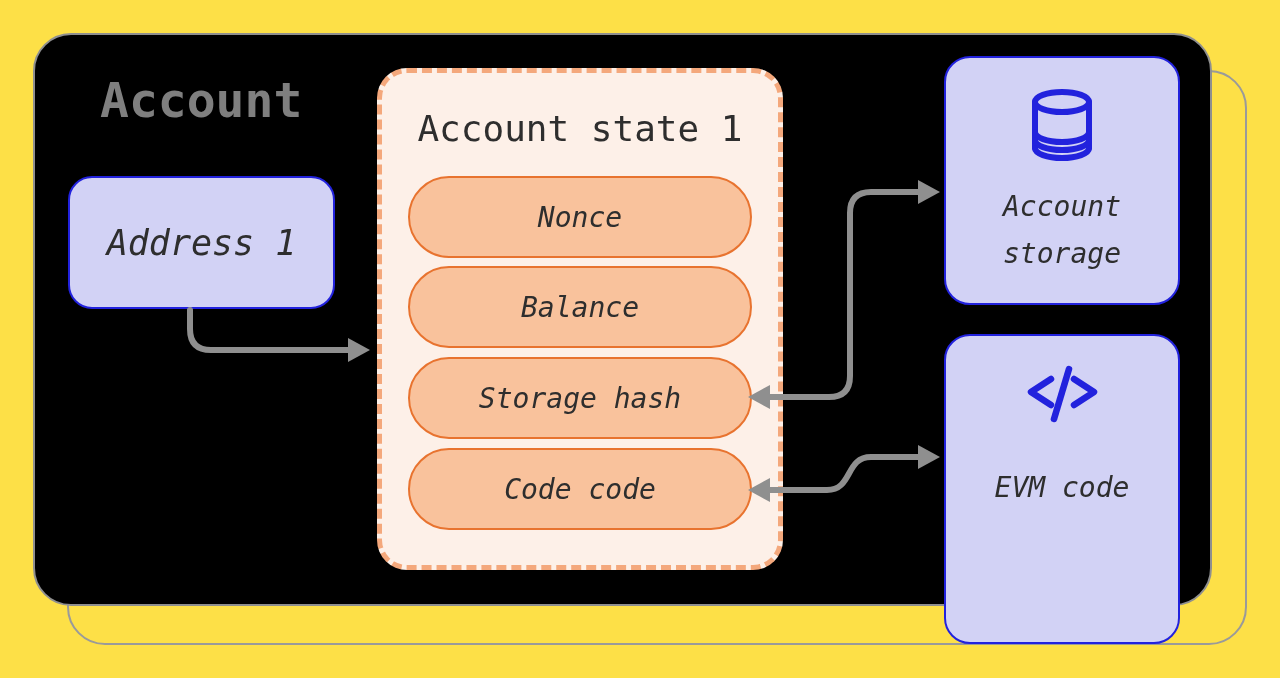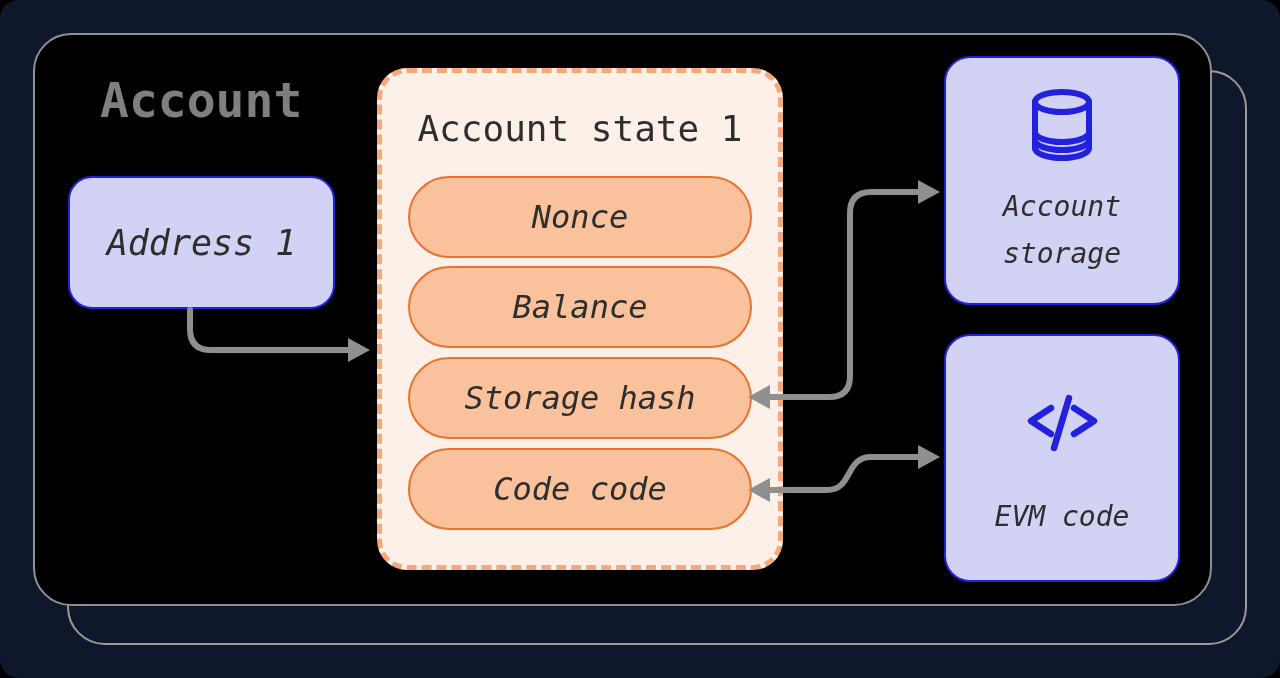--- a/index.html
+++ b/index.html
@@ -6,24 +6,23 @@
     margin: 0;
     padding: 0;
     background: #000000;
   }
   * { box-sizing: border-box; }
 
   .stage {
     position: relative;
     width: 1280px;
     height: 678px;
-    background: #0f172a;
+    background: #fde047;
     font-family: "DejaVu Sans Mono", "Liberation Mono", monospace;
     overflow: hidden;
-    border-radius: 19px;
   }
 
   
   .card {
     position: absolute;
     border-radius: 38px;
     border: 2.5px solid #8f8f8f;
   }
   .card.shadow {
     left: 67px; top: 70px;
@@ -89,40 +88,40 @@
     position: absolute;
     left: 26px;
     width: 344px; height: 82px;
     background: #f9c29c;
     border: 2.5px solid #e8732f;
     border-radius: 41px;
     display: flex;
     align-items: center;
     justify-content: center;
     font-style: italic;
-    font-size: 32px;
+    font-size: 28px;
     color: #2e2e2e;
   }
   .pill.p0 { top: 103px; }
   .pill.p1 { top: 193px; }
   .pill.p2 { top: 284px; }
   .pill.p3 { top: 375px; }
 
   
   .side-node {
     position: absolute;
     left: 944px;
     width: 236px;
     border-radius: 26px;
     display: flex;
     flex-direction: column;
     align-items: center;
   }
   .side-node.storage { top: 56px; height: 249px; padding-top: 31px; }
-  .side-node.evm     { top: 334px; height: 248px; padding-top: 58px; }
+  .side-node.evm     { top: 334px; height: 310px; padding-top: 29px; }
 
   .side-label {
     font-style: italic;
     font-size: 28px;
     line-height: 47px;
     color: #2e2e2e;
     text-align: center;
   }
   .storage .side-label { margin-top: 22px; }
   .evm .side-label { margin-top: 48px; line-height: 34px; }

